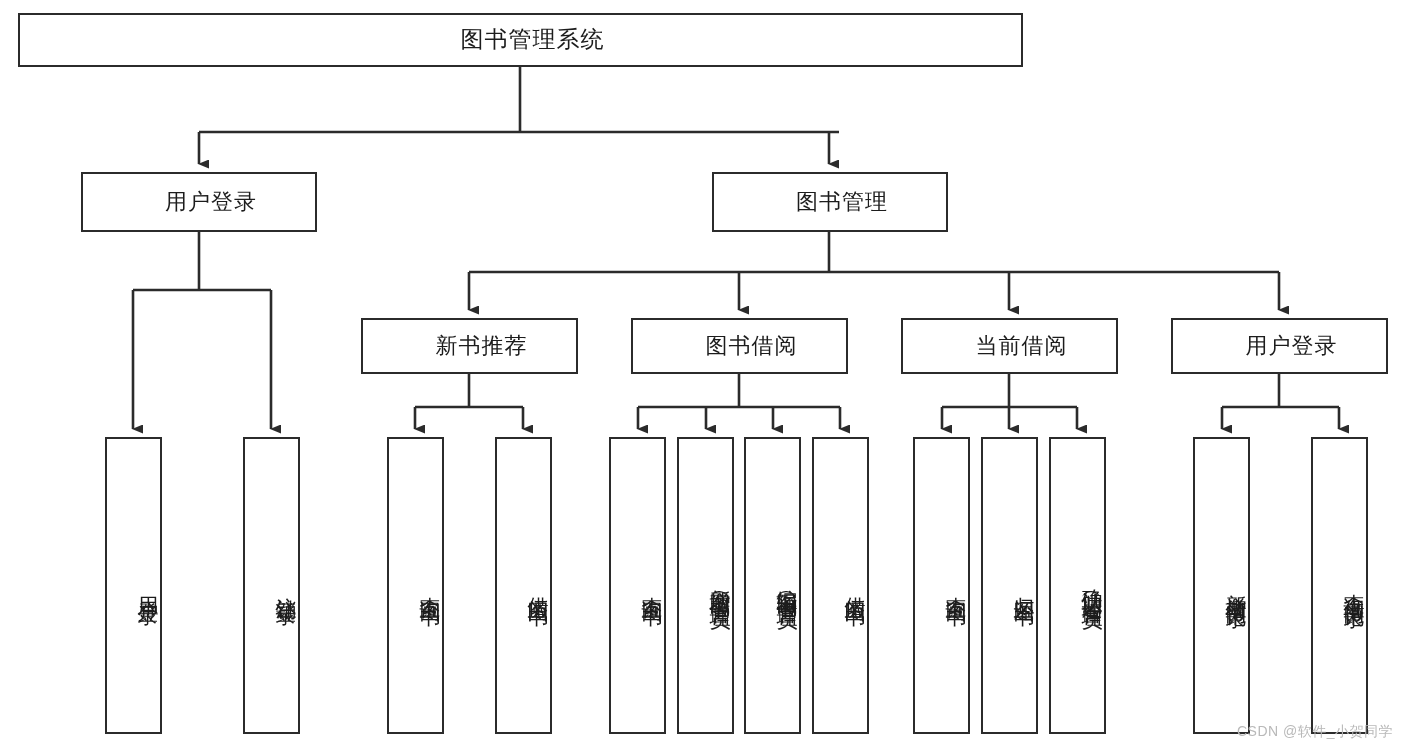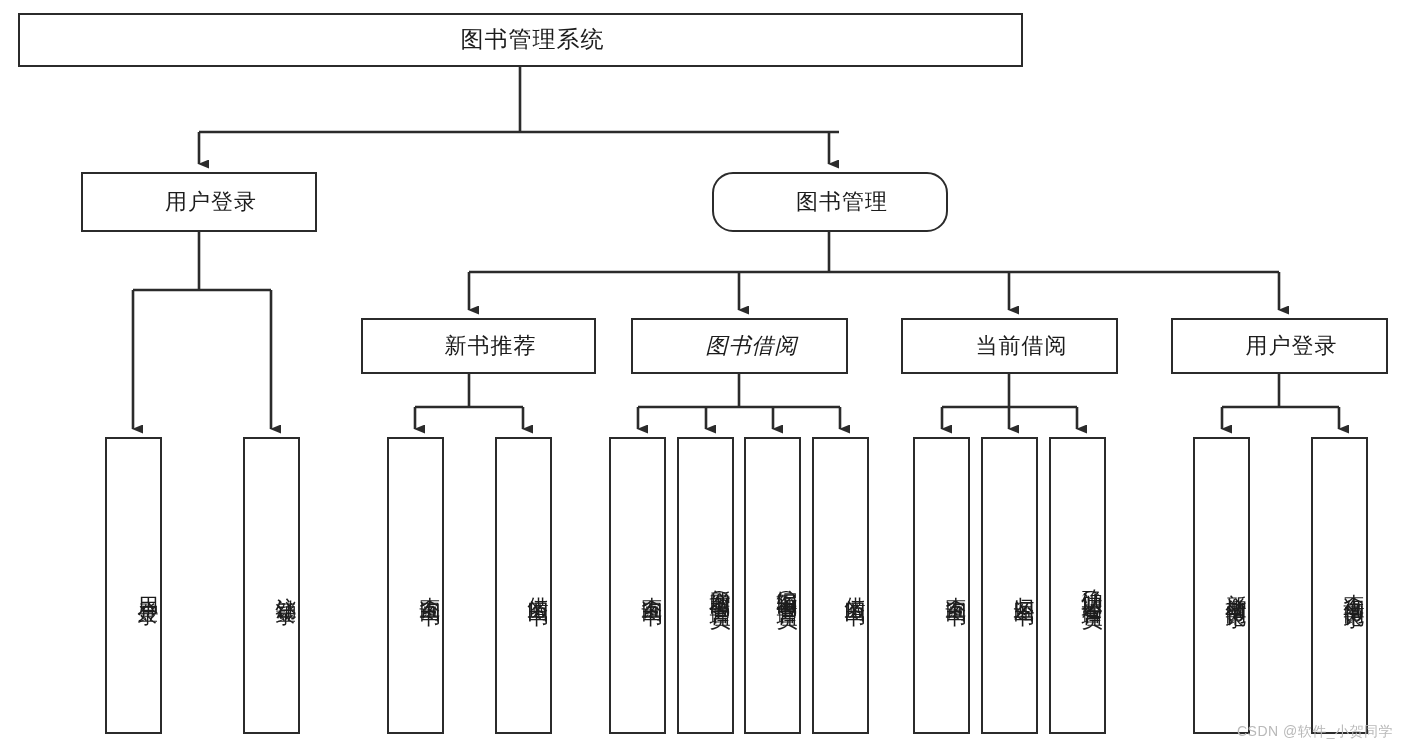--- a/index.html
+++ b/index.html
@@ -129,28 +129,28 @@
     </g>
   </svg>
 
   <div class="node-box horizontal root" style="left:18px; top:13px; width:1005px; height:54px;">
     <span class="node-label">图书管理系统</span>
   </div>
 
   <div class="node-box horizontal" style="left:81px; top:172px; width:236px; height:60px;">
     <span class="node-label">用户登录</span>
   </div>
-  <div class="node-box horizontal" style="left:712px; top:172px; width:236px; height:60px;border-radius:21px;">
+  <div class="node-box horizontal" style="left:712px; top:172px; width:236px; height:60px;">
     <span class="node-label">图书管理</span>
   </div>
 
-  <div class="node-box horizontal" style="left:361px; top:318px; width:235px; height:56px;">
+  <div class="node-box horizontal" style="left:361px; top:318px; width:217px; height:56px;">
     <span class="node-label">新书推荐</span>
   </div>
-  <div class="node-box horizontal" style="left:631px; top:318px; width:217px; height:56px;font-style:italic;">
+  <div class="node-box horizontal" style="left:631px; top:318px; width:217px; height:56px;">
     <span class="node-label">图书借阅</span>
   </div>
   <div class="node-box horizontal" style="left:901px; top:318px; width:217px; height:56px;">
     <span class="node-label">当前借阅</span>
   </div>
   <div class="node-box horizontal" style="left:1171px; top:318px; width:217px; height:56px;">
     <span class="node-label">用户登录</span>
   </div>
 
   <div class="node-box vertical" style="left:105px; top:437px; width:57px; height:297px;">

